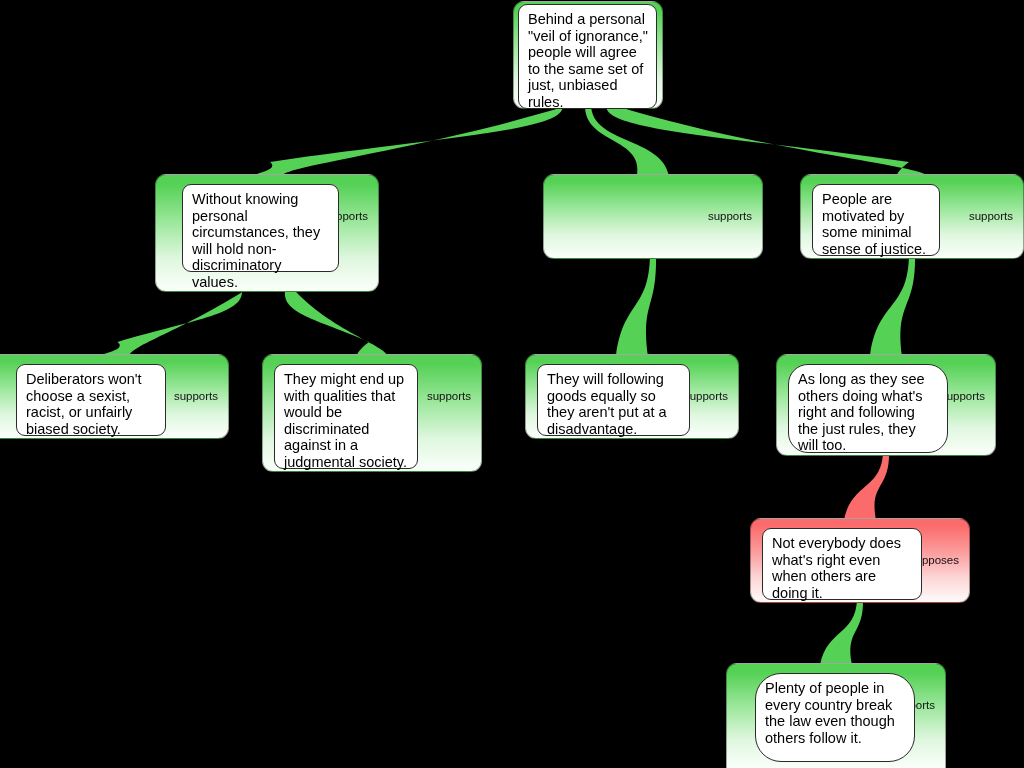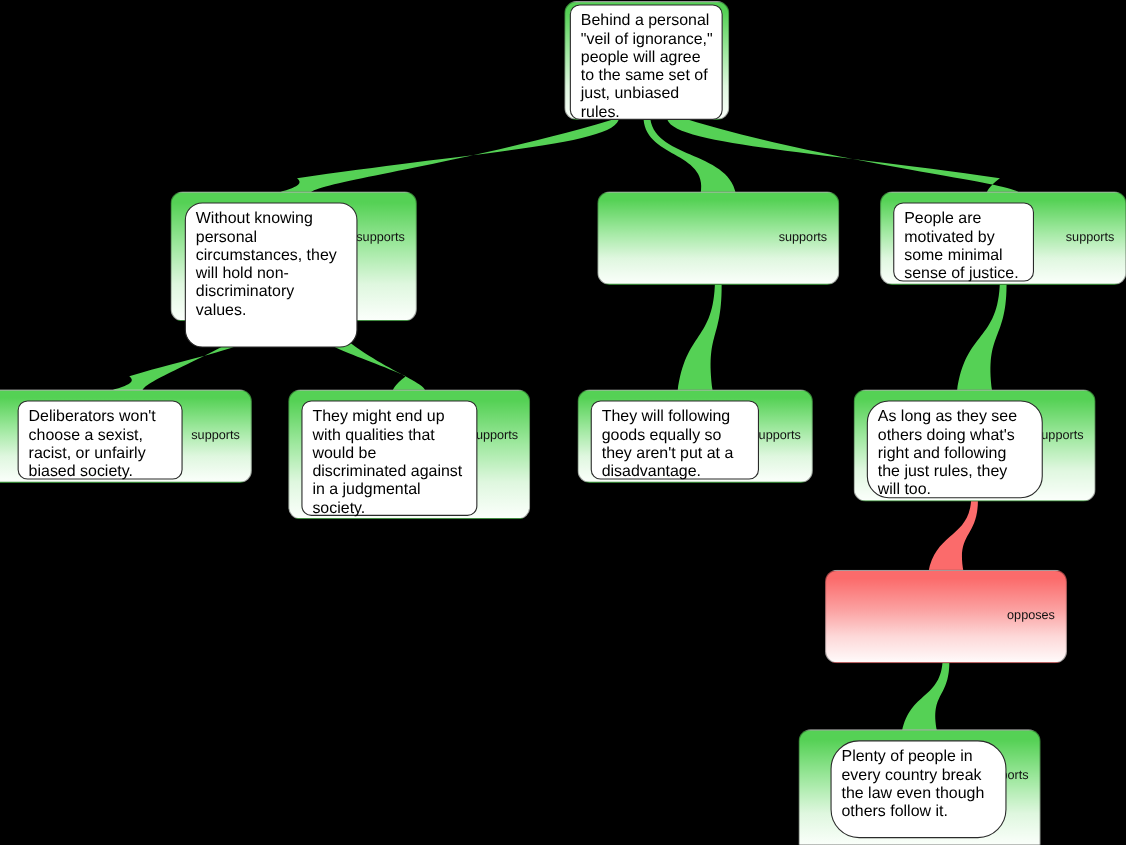--- a/index.html
+++ b/index.html
@@ -99,45 +99,46 @@
       <path d="M 883 452 C 882 489.4, 851.2 482.6, 844 520 L 876 520 C 868.8 482.6, 890 489.4, 889 452 Z" fill="#fb6b6b"></path>
       <rect x="873" y="451" width="26" height="4" fill="#fb6b6b"></rect>
       <g></g>
       <path d="M 857 599 C 856 635.3, 827.2 628.7, 820 665 L 852 665 C 844.8 628.7, 864 635.3, 863 599 Z" fill="#55d155"></path>
     </svg>
 <div class="node supports" style="left: 513px; top: 1px; width: 150px; height: 108px;">
       <div class="textbox" style="left: 4px; top: 2px; width: 139px; height: 105px;">Behind a personal "veil of ignorance," people will agree to the same set of just, unbiased rules.</div>
     </div>
     <div class="node supports" style="left: 155px; top: 174px; width: 224px; height: 118px;">
       <div class="node-label">supports</div>
-      <div class="textbox" style="left: 12px; top: 9px; width: 157px; height: 132px; border-radius: 16px;">Without knowing personal circumstances, they will hold non-discriminatory values.</div>
+      <div class="textbox" style="left: 26px; top: 9px; width: 157px; height: 88px;">Without knowing personal circumstances, they will hold non-discriminatory values.</div>
     </div>
     <div class="node supports" style="left: 543px; top: 174px; width: 220px; height: 85px;">
       <div class="node-label">supports</div>
     </div>
     <div class="node supports" style="left: 800px; top: 174px; width: 224px; height: 85px;">
       <div class="node-label">supports</div>
       <div class="textbox" style="left: 11px; top: 9px; width: 128px; height: 72px;">People are motivated by some minimal sense of justice.</div>
     </div>
     <div class="node supports clip-left" style="left: 0px; top: 354px; width: 229px; height: 85px;">
       <div class="node-label">supports</div>
       <div class="textbox" style="left: 16px; top: 9px; width: 150px; height: 72px;">Deliberators won't choose a sexist, racist, or unfairly biased society.</div>
     </div>
     <div class="node supports" style="left: 262px; top: 354px; width: 220px; height: 118px;">
       <div class="node-label">supports</div>
-      <div class="textbox" style="left: 11px; top: 9px; width: 160px; height: 105px;">They might end up with qualities that would be discriminated against in a judgmental society.</div>
+      <div class="textbox" style="left: 11px; top: 9px; width: 144px; height: 105px;">They might end up with qualities that would be discriminated against in a judgmental society.</div>
     </div>
     <div class="node supports" style="left: 525px; top: 354px; width: 214px; height: 85px;">
       <div class="node-label">supports</div>
       <div class="textbox" style="left: 11px; top: 9px; width: 153px; height: 72px;">They will following goods equally so they aren't put at a disadvantage.</div>
     </div>
     <div class="node supports" style="left: 776px; top: 354px; width: 220px; height: 102px;">
       <div class="node-label">supports</div>
       <div class="textbox" style="left: 11px; top: 9px; width: 160px; height: 89px; border-radius: 20px;">As long as they see others doing what's right and following the just rules, they will too.</div>
     </div>
     <div class="node opposes" style="left: 750px; top: 518px; width: 220px; height: 85px;">
       <div class="node-label">opposes</div>
+      <div class="textbox" style="left: 11px; top: 9px; width: 160px; height: 72px;">Not everybody does what's right even when others are doing it.</div>
     </div>
     <div class="node supports clip-bottom" style="left: 726px; top: 663px; width: 220px; height: 106px;">
       <div class="node-label">supports</div>
       <div class="textbox" style="left: 28px; top: 9px; width: 160px; height: 89px; border-radius: 26px;">Plenty of people in every country break the law even though others follow it.</div>
     </div>
   </div>
 
 </body></html>

